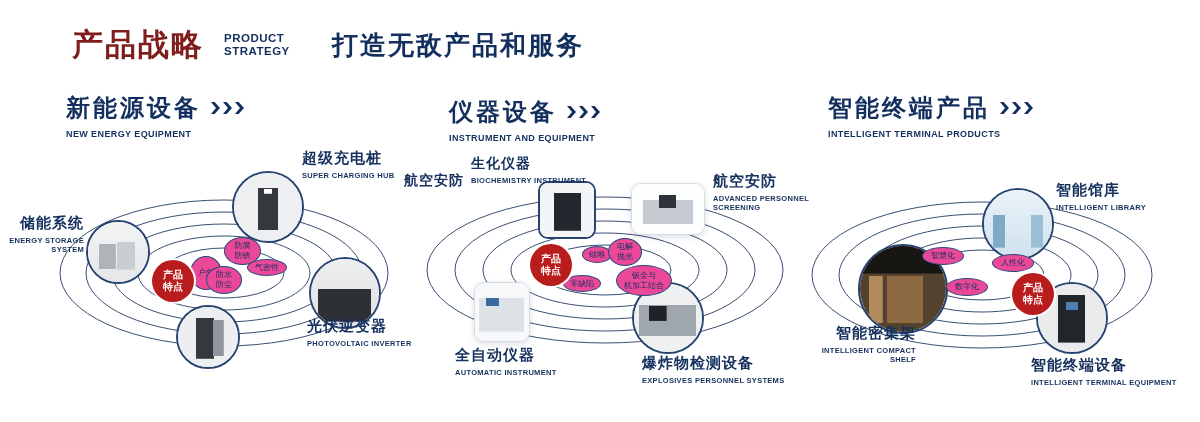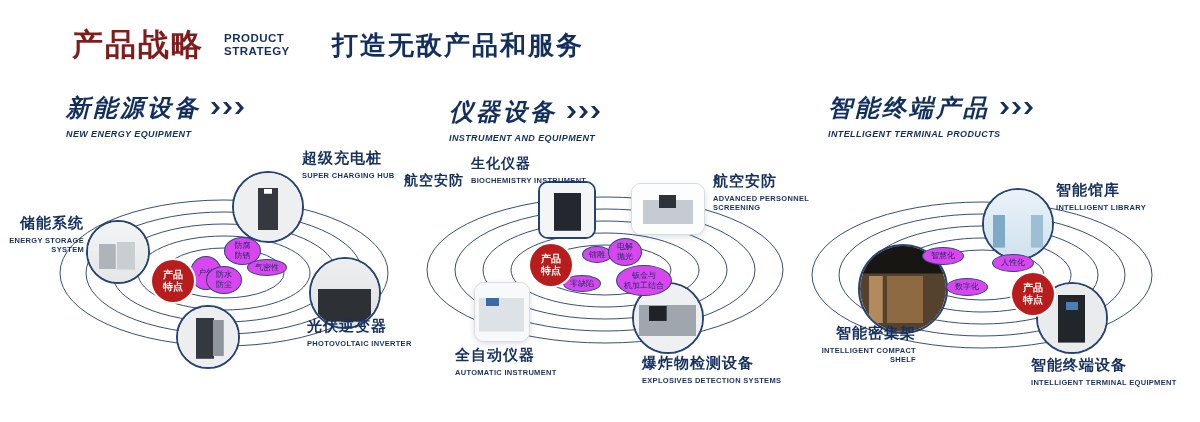--- a/index.html
+++ b/index.html
@@ -6,21 +6,21 @@
   html,body { background:#ffffff; }
   body { width:1200px; height:422px; font-family:"Liberation Sans","DejaVu Sans",sans-serif; color:#16315e; }
   .canvas { position:relative; width:1200px; height:422px; background:#fff; overflow:hidden; }
 
   
   .hdr-title   { position:absolute; left:72px;  top:24px; font-size:31px; font-weight:bold; letter-spacing:2px; color:#7f1d1d; }
   .hdr-sub     { position:absolute; left:224px; top:32px; font-size:11.5px; font-weight:bold; line-height:1.15; letter-spacing:.5px; white-space:pre-line; color:#132f5e; }
   .hdr-tagline { position:absolute; left:332px; top:28px; font-size:26px; font-weight:bold; letter-spacing:2px; color:#132f5e; }
 
   
-  .sec-hdr { position:absolute;font-style:italic; }
+  .sec-hdr { position:absolute; }
   .sec-row { display:flex; align-items:center; }
   .sec-zh  { font-size:24px; font-weight:bold; letter-spacing:3px; color:#132f5e; }
   .sec-en  { font-size:9px; font-weight:bold; letter-spacing:.4px; margin-top:5px; color:#132f5e; }
   .arrows  { display:inline-flex; gap:3px; margin-left:10px; }
   .arrows i{ width:9px; height:12px; background:#132f5e;
              clip-path:polygon(0 0,40% 0,100% 50%,40% 100%,0 100%,55% 50%); }
 
   
   svg.rings { position:absolute; z-index:1; }
 
@@ -47,21 +47,21 @@
   .plabel .en { font-size:7.5px; font-weight:bold; letter-spacing:.3px; margin-top:3px; color:#16315e; white-space:pre-line; }
   .plabel.r { text-align:right; }
   .side-label { position:absolute; z-index:4; font-size:14px; font-weight:bold; letter-spacing:1px; color:#16315e; }
 
   
   .badge { position:absolute; width:42px; height:42px; border-radius:50%; background:#b91c1c; color:#fff;
            font-size:10px; font-weight:bold; line-height:1.25; display:flex; align-items:center; justify-content:center;
            text-align:center; white-space:pre-line; z-index:5; box-shadow:0 0 0 2px #fff; }
 
   
-  .bubble { position:absolute; border:1px solid #2a4a7a; background:#d946ef; border-radius:50%;
+  .bubble { position:absolute; border:1px solid #2a4a7a; background:#ec4899; border-radius:50%;
             display:flex; align-items:center; justify-content:center; text-align:center;
             font-size:8px; color:#16315e; white-space:pre-line; line-height:1.2; z-index:4; }
 </style>
 </head>
 <body>
 
 <div class="canvas">
 
   <div class="hdr-title">产品战略</div>
   <div class="hdr-sub">PRODUCT
@@ -183,21 +183,21 @@
     <div class="zh">航空安防</div>
     <div class="en">ADVANCED PERSONNEL
 SCREENING</div>
   </div>
   <div class="plabel" style="left:455px;top:346px">
     <div class="zh">全自动仪器</div>
     <div class="en">AUTOMATIC INSTRUMENT</div>
   </div>
   <div class="plabel" style="left:642px;top:354px">
     <div class="zh">爆炸物检测设备</div>
-    <div class="en">EXPLOSIVES DETECTION SYSTEMS</div>
+    <div class="en">EXPLOSIVES PERSONNEL SYSTEMS</div>
   </div>
 
   <div class="badge" style="left:530px;top:244px">产品
 特点</div>
   <div class="bubble" style="left:582px;top:246px;width:30px;height:17px">镭雕</div>
   <div class="bubble" style="left:608px;top:238px;width:34px;height:28px">电解
 抛光</div>
   <div class="bubble" style="left:563px;top:275px;width:38px;height:17px">零缺陷</div>
   <div class="bubble" style="left:616px;top:265px;width:56px;height:31px">钣金与
 机加工结合</div>

